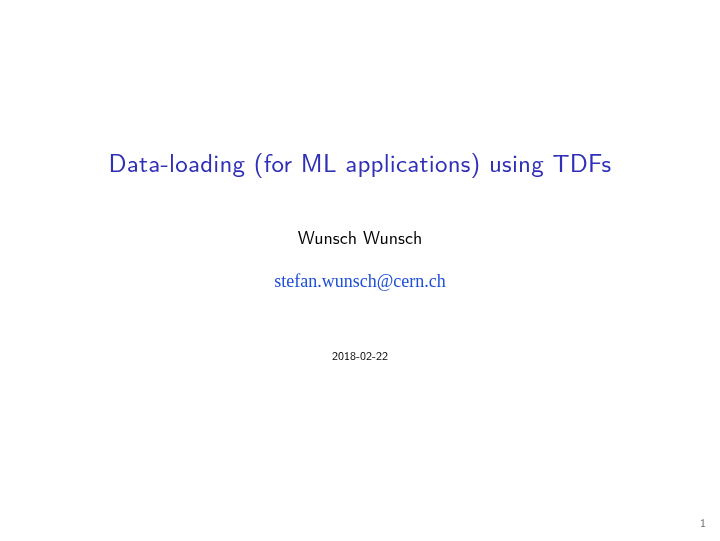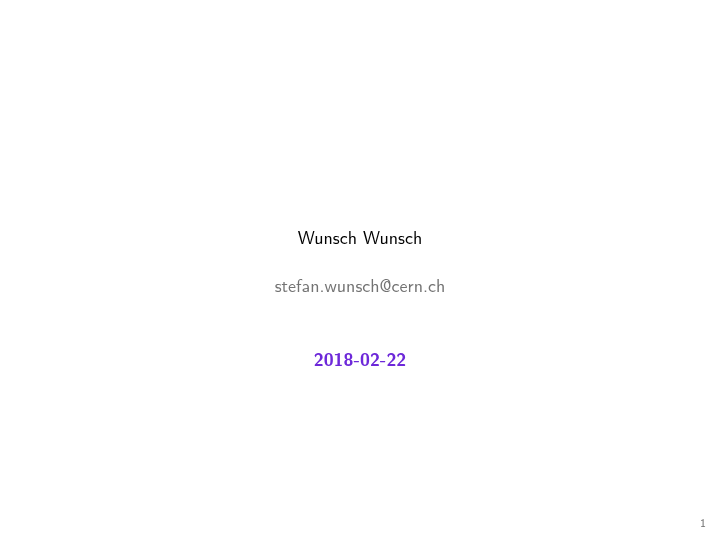--- a/index.html
+++ b/index.html
@@ -40,42 +40,44 @@
     color: #000;
     font-weight: 400;
   }
   .email {
     position: absolute;
     top: 271px;
     left: 0;
     width: 100%;
     text-align: center;
     font-size: 18px;
-    color: #737373;
+    color: #1d4ed8;
     font-weight: 400;
+    font-family: Liberation Serif, serif;
   }
   .date {
     position: absolute;
     top: 346px;
     left: 0;
     width: 100%;
     text-align: center;
-    font-size: 18px;
-    color: #6d28d9;
-    font-weight: 700;
+    font-size: 12px;
+    color: #000000;
+    font-weight: 400;
   }
   .page-num {
     position: absolute;
     bottom: 10px;
     right: 14px;
     font-size: 12px;
     color: #707070;
   }
 </style>
 </head>
 <body>
 
 <div class="slide">
+  <div class="title">Data-loading (for ML applications) using TDFs</div>
   <div class="author">Wunsch Wunsch</div>
   <div class="email">stefan.wunsch@cern.ch</div>
   <div class="date">2018-02-22</div>
   <div class="page-num">1</div>
 </div>
 
 </body></html>

